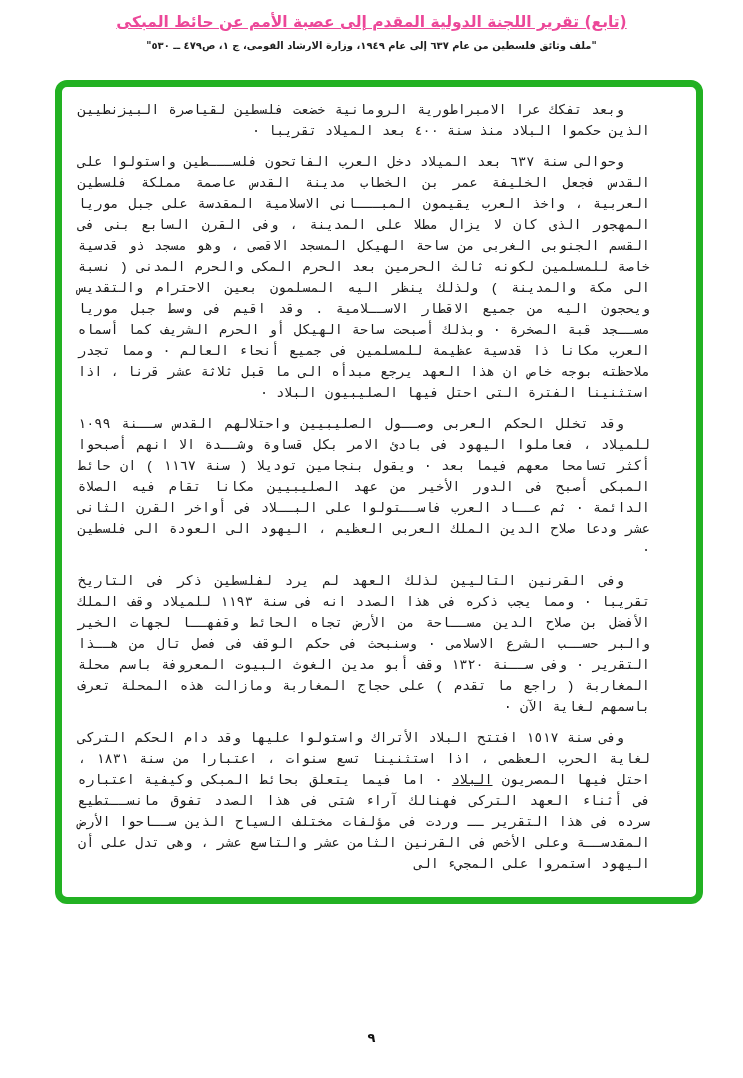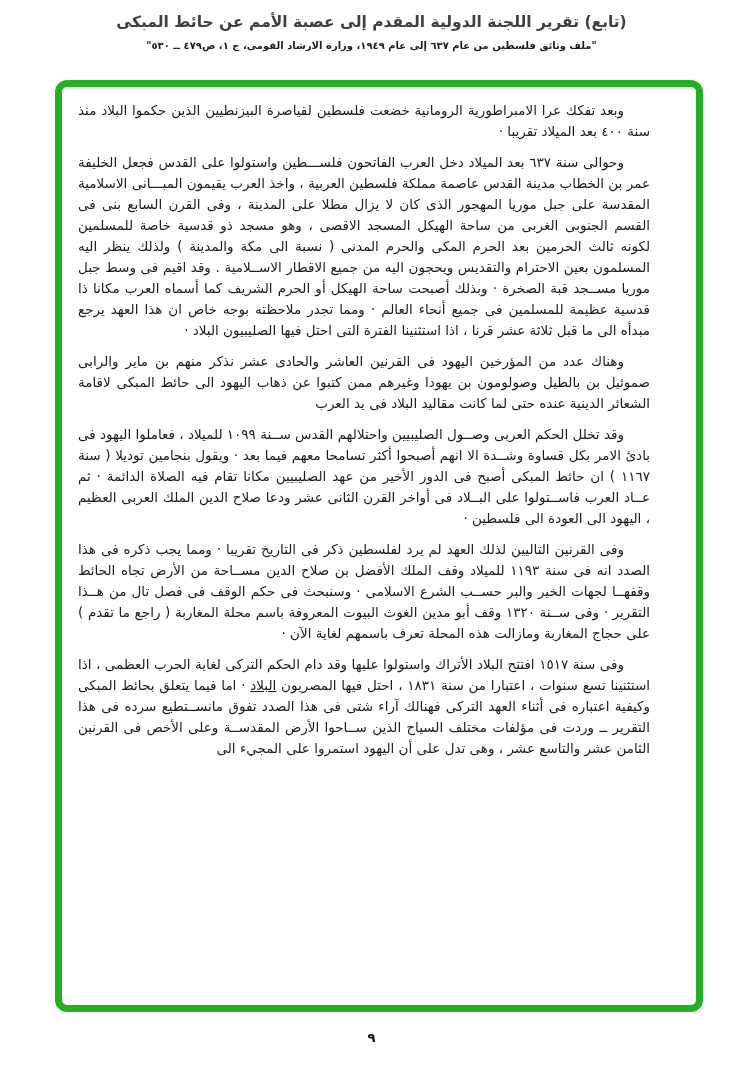--- a/index.html
+++ b/index.html
@@ -19,38 +19,40 @@
     position: absolute;
     top: 13px;
     left: 0;
     width: 100%;
     text-align: center;
     direction: rtl;
   }
   .title {
     font-size: 15.5px;
     font-weight: bold;
-    color: #404040;
+    color: #ec4899;
+    text-decoration: underline;
   }
   .subtitle {
     margin-top: 9px;
     font-size: 10px;
     font-weight: bold;
     color: #1e1e1e;
   }
   .frame {
     position: absolute;
     left: 55px;
     top: 80px;
     width: 648px;
-    height: 932px;
+    height: 824px;
     box-sizing: border-box;
     border: 7px solid #22b122;
     border-radius: 12px;
     background: #ffffff;
+    font-family: Liberation Mono, monospace;
   }
   .content {
     direction: rtl;
     text-align: justify;
     padding: 13px 46px 0 16px;
     font-size: 13.5px;
     line-height: 21px;
     height: 100%;
     box-sizing: border-box;
     overflow: hidden;
@@ -79,20 +81,19 @@
 
 <header class="header">
   <div class="title">(تابع) تقرير اللجنة الدولية المقدم إلى عصبة الأمم عن حائط المبكى</div>
   <div class="subtitle">"ملف وثائق فلسطين من عام ٦٣٧ إلى عام ١٩٤٩، وزارة الارشاد القومى، ج ١، ص٤٧٩ ــ ٥٣٠"</div>
 </header>
 
 <div class="frame">
   <div class="content">
     <p>وبعد تفكك عرا الامبراطورية الرومانية خضعت فلسطين لقياصرة البيزنطيين الذين حكموا البلاد منذ سنة ٤٠٠ بعد الميلاد تقريبا ·</p>
     <p>وحوالى سنة ٦٣٧ بعد الميلاد دخل العرب الفاتحون فلســـطين واستولوا على القدس فجعل الخليفة عمر بن الخطاب مدينة القدس عاصمة مملكة فلسطين العربية ، واخذ العرب يقيمون المبـــانى الاسلامية المقدسة على جبل موريا المهجور الذى كان لا يزال مطلا على المدينة ، وفى القرن السابع بنى فى القسم الجنوبى الغربى من ساحة الهيكل المسجد الاقصى ، وهو مسجد ذو قدسية خاصة للمسلمين لكونه ثالث الحرمين بعد الحرم المكى والحرم المدنى ( نسبة الى مكة والمدينة ) ولذلك ينظر اليه المسلمون بعين الاحترام والتقديس ويحجون اليه من جميع الاقطار الاســلامية . وقد اقيم فى وسط جبل موريا مســجد قبة الصخرة · وبذلك أصبحت ساحة الهيكل أو الحرم الشريف كما أسماه العرب مكانا ذا قدسية عظيمة للمسلمين فى جميع أنحاء العالم · ومما تجدر ملاحظته بوجه خاص ان هذا العهد يرجع مبدأه الى ما قبل ثلاثة عشر قرنا ، اذا استثنينا الفترة التى احتل فيها الصليبيون البلاد ·</p>
-    <p>وهناك عدد من المؤرخين اليهود فى القرنين العاشر والحادى عشر نذكر منهم بن ماير والرابى صموئيل بن بالطيل وصولومون بن يهودا وغيرهم ممن كتبوا عن ذهاب اليهود الى حائط المبكى لاقامة الشعائر الدينية عنده حتى لما كانت مقاليد البلاد فى يد العرب</p>
     <p>وقد تخلل الحكم العربى وصــول الصليبيين واحتلالهم القدس ســنة ١٠٩٩ للميلاد ، فعاملوا اليهود فى بادئ الامر بكل قساوة وشــدة الا انهم أصبحوا أكثر تسامحا معهم فيما بعد · ويقول بنجامين توديلا ( سنة ١١٦٧ ) ان حائط المبكى أصبح فى الدور الأخير من عهد الصليبيين مكانا تقام فيه الصلاة الدائمة · ثم عــاد العرب فاســتولوا على البــلاد فى أواخر القرن الثانى عشر ودعا صلاح الدين الملك العربى العظيم ، اليهود الى العودة الى فلسطين ·</p>
     <p>وفى القرنين التاليين لذلك العهد لم يرد لفلسطين ذكر فى التاريخ تقريبا · ومما يجب ذكره فى هذا الصدد انه فى سنة ١١٩٣ للميلاد وقف الملك الأفضل بن صلاح الدين مســاحة من الأرض تجاه الحائط وقفهــا لجهات الخير والبر حســب الشرع الاسلامى · وسنبحث فى حكم الوقف فى فصل تال من هــذا التقرير · وفى ســنة ١٣٢٠ وقف أبو مدين الغوث البيوت المعروفة باسم محلة المغاربة ( راجع ما تقدم ) على حجاج المغاربة ومازالت هذه المحلة تعرف باسمهم لغاية الآن ·</p>
     <p><span>وفى سنة ١٥١٧ افتتح البلاد الأتراك واستولوا عليها وقد دام الحكم التركى لغاية الحرب العظمى ، اذا استثنينا تسع سنوات ، اعتبارا من سنة ١٨٣١ ، احتل فيها المصريون </span><span class="u">البلاد</span><span> · اما فيما يتعلق بحائط المبكى وكيفية اعتباره فى أثناء العهد التركى فهنالك آراء شتى فى هذا الصدد تفوق مانســتطيع سرده فى هذا التقرير ــ وردت فى مؤلفات مختلف السياح الذين ســاحوا الأرض المقدســة وعلى الأخص فى القرنين الثامن عشر والتاسع عشر ، وهى تدل على أن اليهود استمروا على المجيء الى</span></p>
   </div>
 </div>
 
 <div class="page-number">٩</div>
 
 </body></html>

